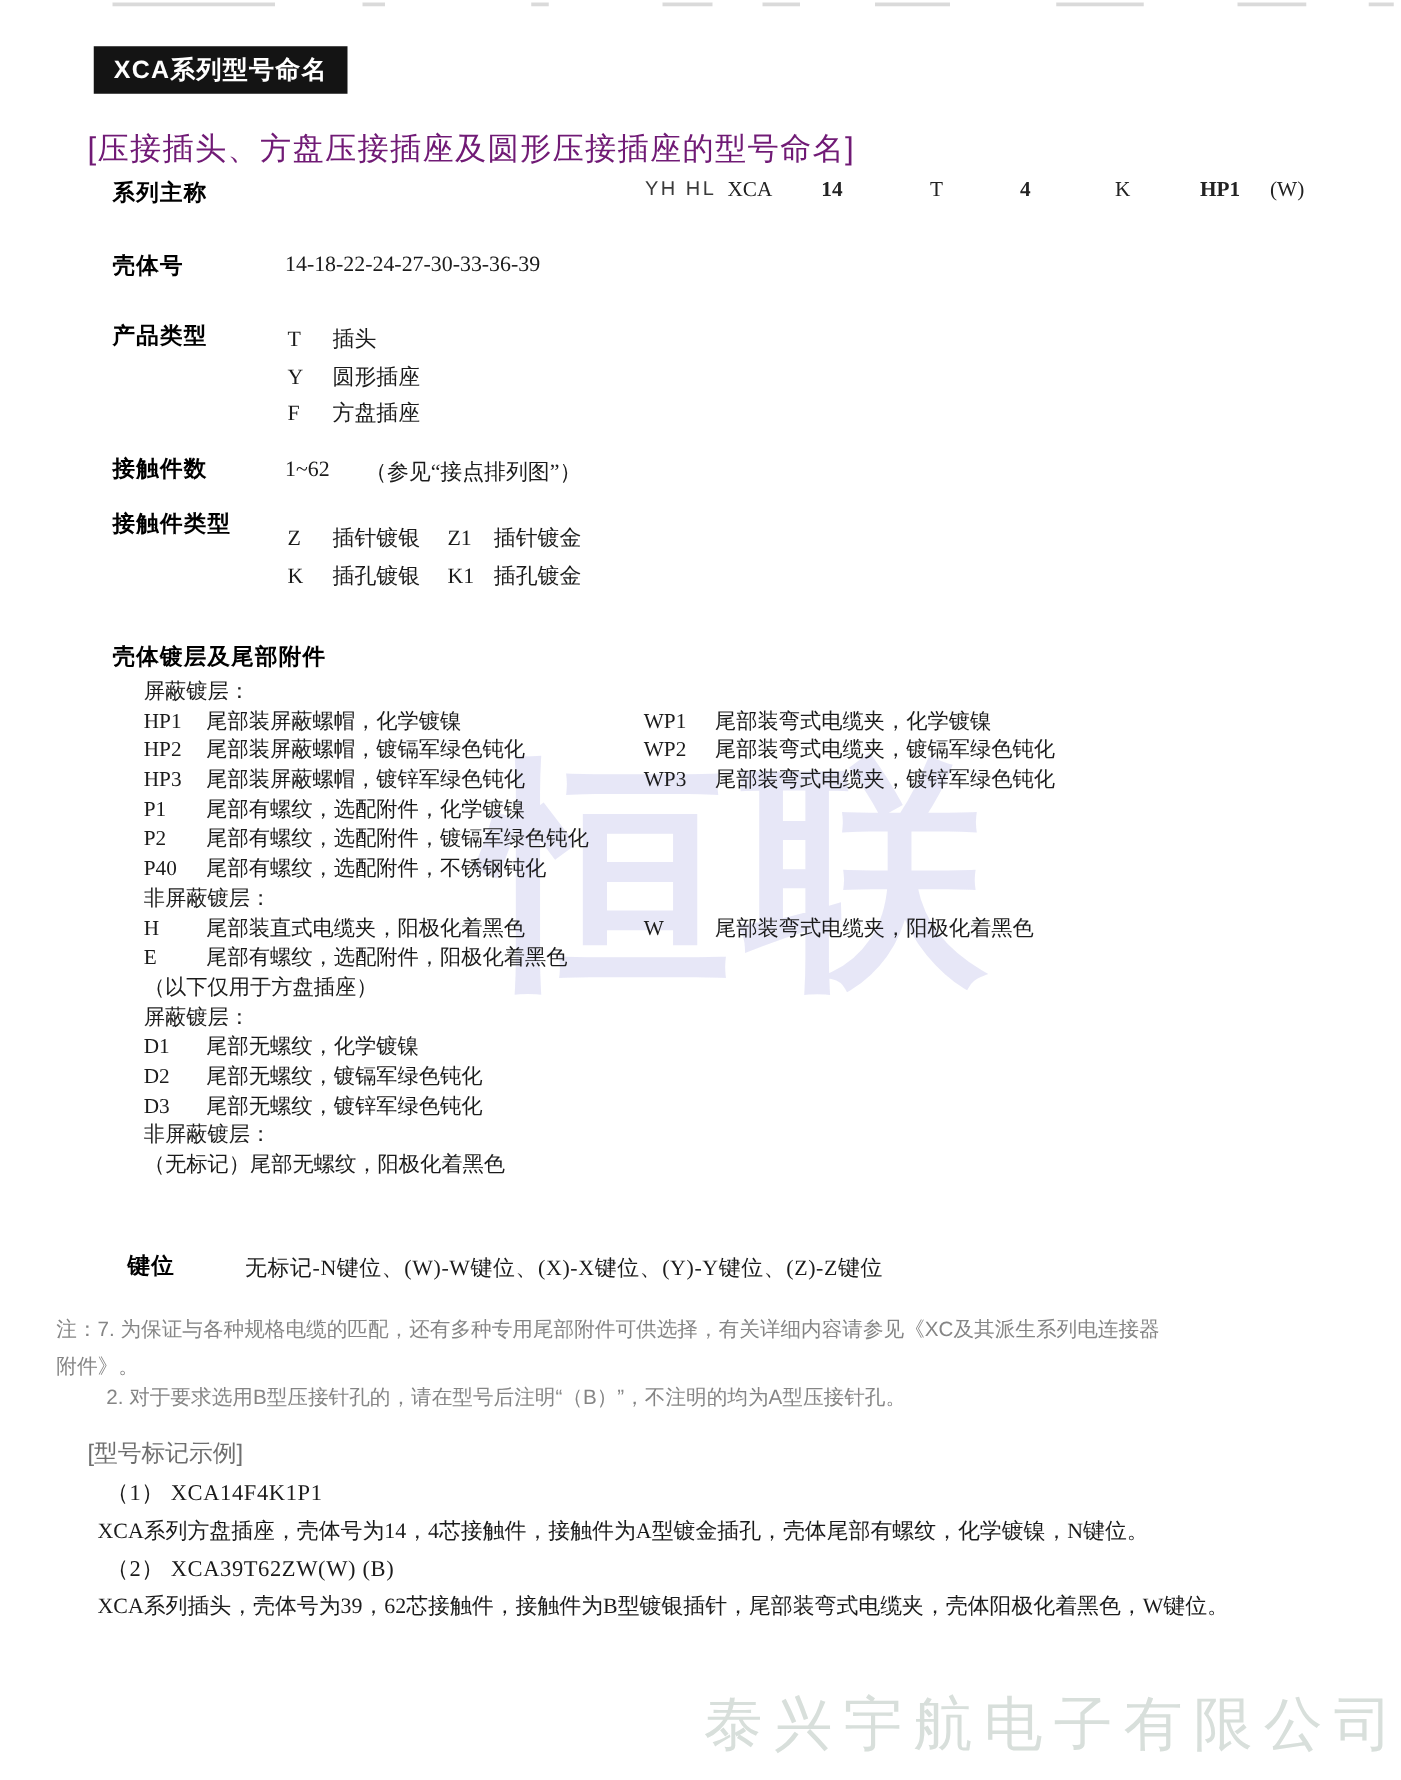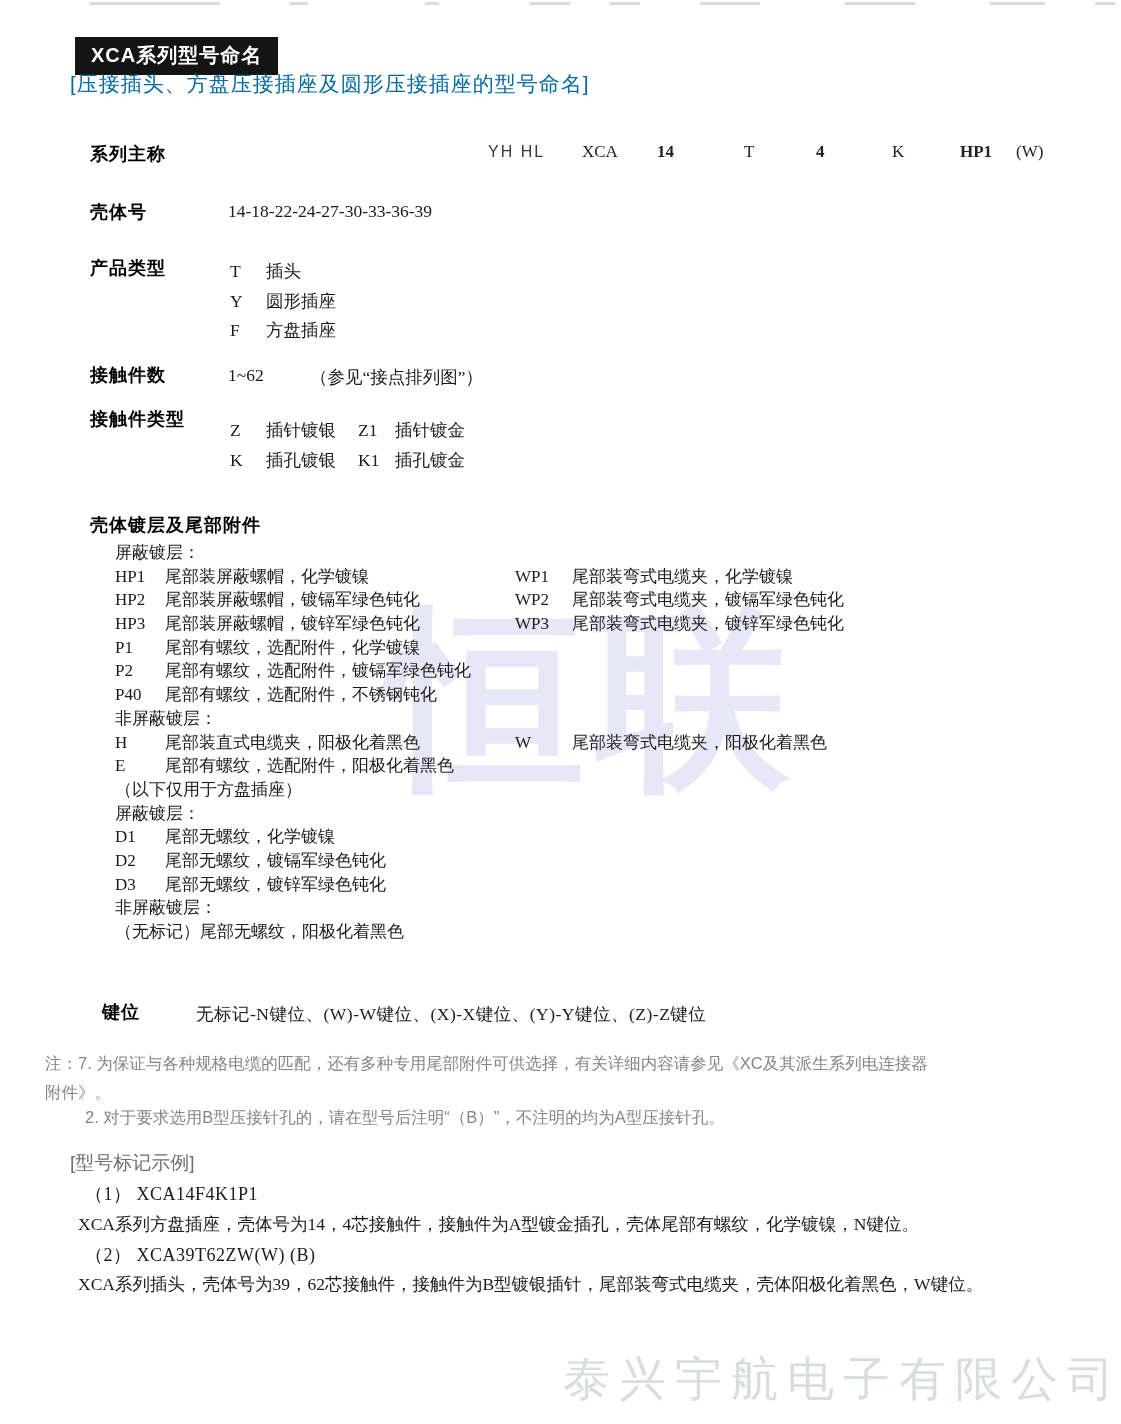--- a/index.html
+++ b/index.html
@@ -15,33 +15,33 @@
   .top-frag{position:absolute;top:2px;height:3px;background:#c6c6c6;opacity:.65;}
 
   .title-box{
     position:absolute;left:75px;top:37px;
     background:#141414;color:#ffffff;
     font-family:"Liberation Sans", sans-serif;
     font-weight:bold;font-size:20px;
     padding:5px 16px 6px 16px;letter-spacing:1px;
   }
   .subtitle{
-    position:absolute;left:70px;top:70px;
-    color:#0369a1;font-size:21px;
+    position:absolute;left:70px;top:102px;
+    color:#701a75;font-size:25px;
     font-family:"Liberation Sans", sans-serif;
     letter-spacing:1px;
   }
   .label{
     position:absolute;left:90px;
     font-family:"Liberation Sans", sans-serif;
     font-weight:bold;font-size:18px;color:#000;
     letter-spacing:1px;white-space:nowrap;
   }
   .ser-code{position:absolute;font-size:17px;white-space:nowrap;color:#222;}
-  .ser-prefix{font-family:"Liberation Sans", sans-serif;color:#3a3a3a;font-size:16px;letter-spacing:2px;}
+  .ser-prefix{font-family:"Liberation Sans", sans-serif;color:#3a3a3a;font-size:16px;letter-spacing:2px;margin-left:28px;}
   .bold{font-weight:bold;}
   .val{position:absolute;font-size:17.5px;white-space:nowrap;color:#1b1b1b;}
   .code-col{display:inline-block;width:36px;}
   .code-col2{display:inline-block;width:37px;}
 
   .plating-list{position:absolute;left:115px;top:541px;width:960px;font-size:17px;}
   .pl-line{position:relative;height:23.7px;line-height:23.7px;white-space:nowrap;}
   .pl-code{display:inline-block;width:50px;}
   .pl-desc{display:inline-block;}
   .pl-rcode{position:absolute;left:400px;}
@@ -111,21 +111,21 @@
     <span class="label" style="top:200px;">壳体号</span>
     <span class="val" style="left:228px;top:201px;">14-18-22-24-27-30-33-36-39</span>
 
     <span class="label" style="top:256px;">产品类型</span>
     <span class="val" style="left:230px;top:259px;"><span class="code-col">T</span><span>插头</span></span>
     <span class="val" style="left:230px;top:289px;"><span class="code-col">Y</span><span>圆形插座</span></span>
     <span class="val" style="left:230px;top:318px;"><span class="code-col">F</span><span>方盘插座</span></span>
 
     <span class="label" style="top:363px;">接触件数</span>
     <span class="val" style="left:228px;top:365px;">1~62</span>
-    <span class="val" style="left:310px;top:365px;">（参见“接点排列图”）</span>
+    <span class="val" style="left:292px;top:365px;">（参见“接点排列图”）</span>
 
     <span class="label" style="top:407px;font-family:Liberation Mono, monospace;">接触件类型</span>
     <span class="val" style="left:230px;top:418px;"><span class="code-col">Z</span><span>插针镀银</span></span>
     <span class="val" style="left:358px;top:418px;"><span class="code-col2">Z1</span><span>插针镀金</span></span>
     <span class="val" style="left:230px;top:448px;"><span class="code-col">K</span><span>插孔镀银</span></span>
     <span class="val" style="left:358px;top:448px;"><span class="code-col2">K1</span><span>插孔镀金</span></span>
 
     <span class="label" style="top:513px;">壳体镀层及尾部附件</span>
 
     <div class="plating-list">

